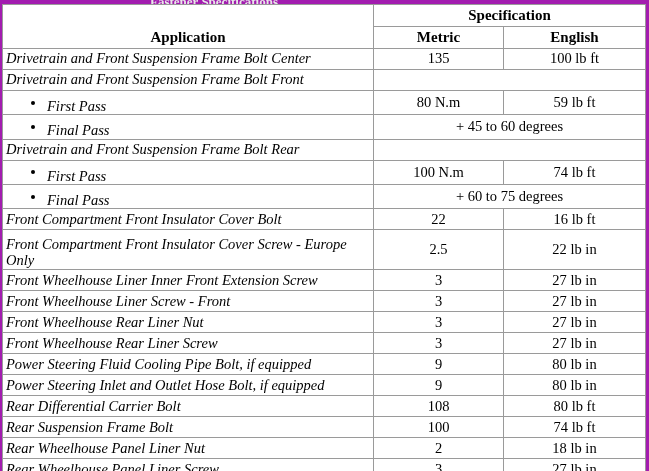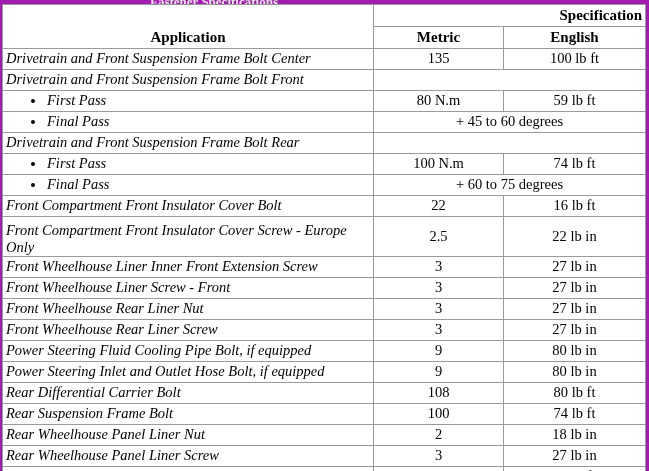--- a/index.html
+++ b/index.html
@@ -70,21 +70,20 @@
   .rule-right   { border-right-color: #000000;  border-right-width: 1px; }
 
   th.hdr {
     font-weight: bold;
     text-align: center;
     font-size: 15px;
   }
 
   th.hdr-spec {
     height: 22px;
-    text-align: right;
   }
 
   th.hdr-app {
     height: 44px;
     vertical-align: bottom;
     padding-bottom: 2px;
   }
 
   th.hdr-sub {
     height: 22px;
@@ -114,20 +113,21 @@
     top: 50%;
     transform: translateY(-50%);
     width: 4px;
     height: 4px;
     border-radius: 50%;
     background: #000000;
   }
   td.app.bullet .bullet-label {
     display: inline-block;
     padding-left: 18px;
+    margin-top: 8px;
   }
 
   td.num {
     text-align: center;
     height: 21px;
   }
 
   td.span2 {
     text-align: center;
     height: 21px;

